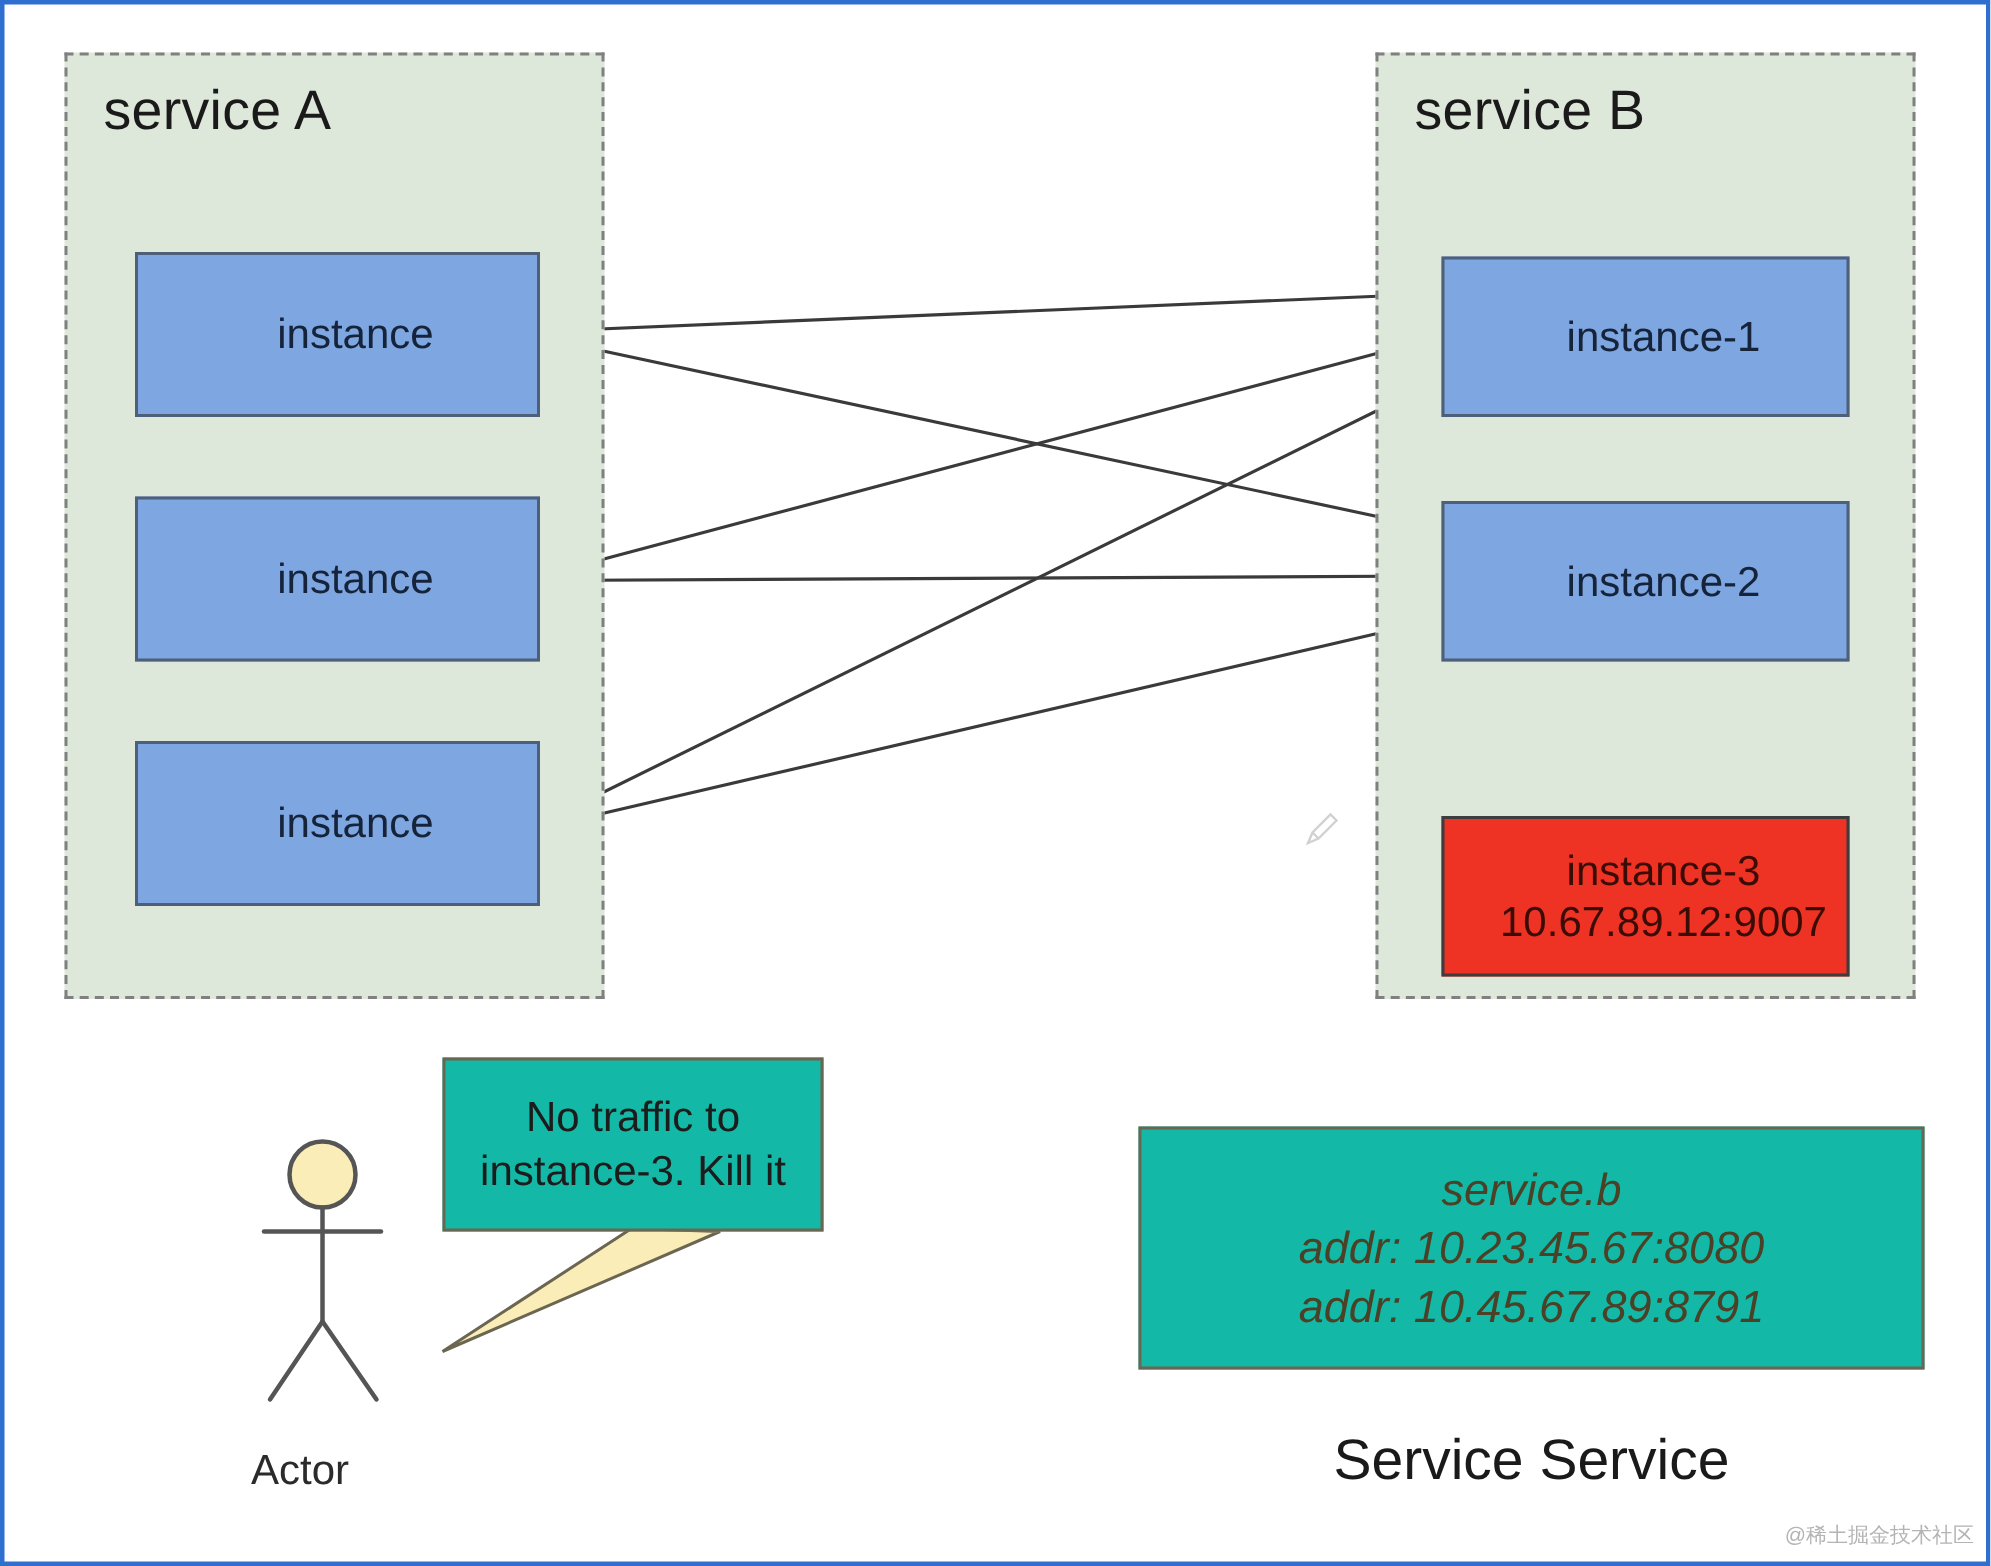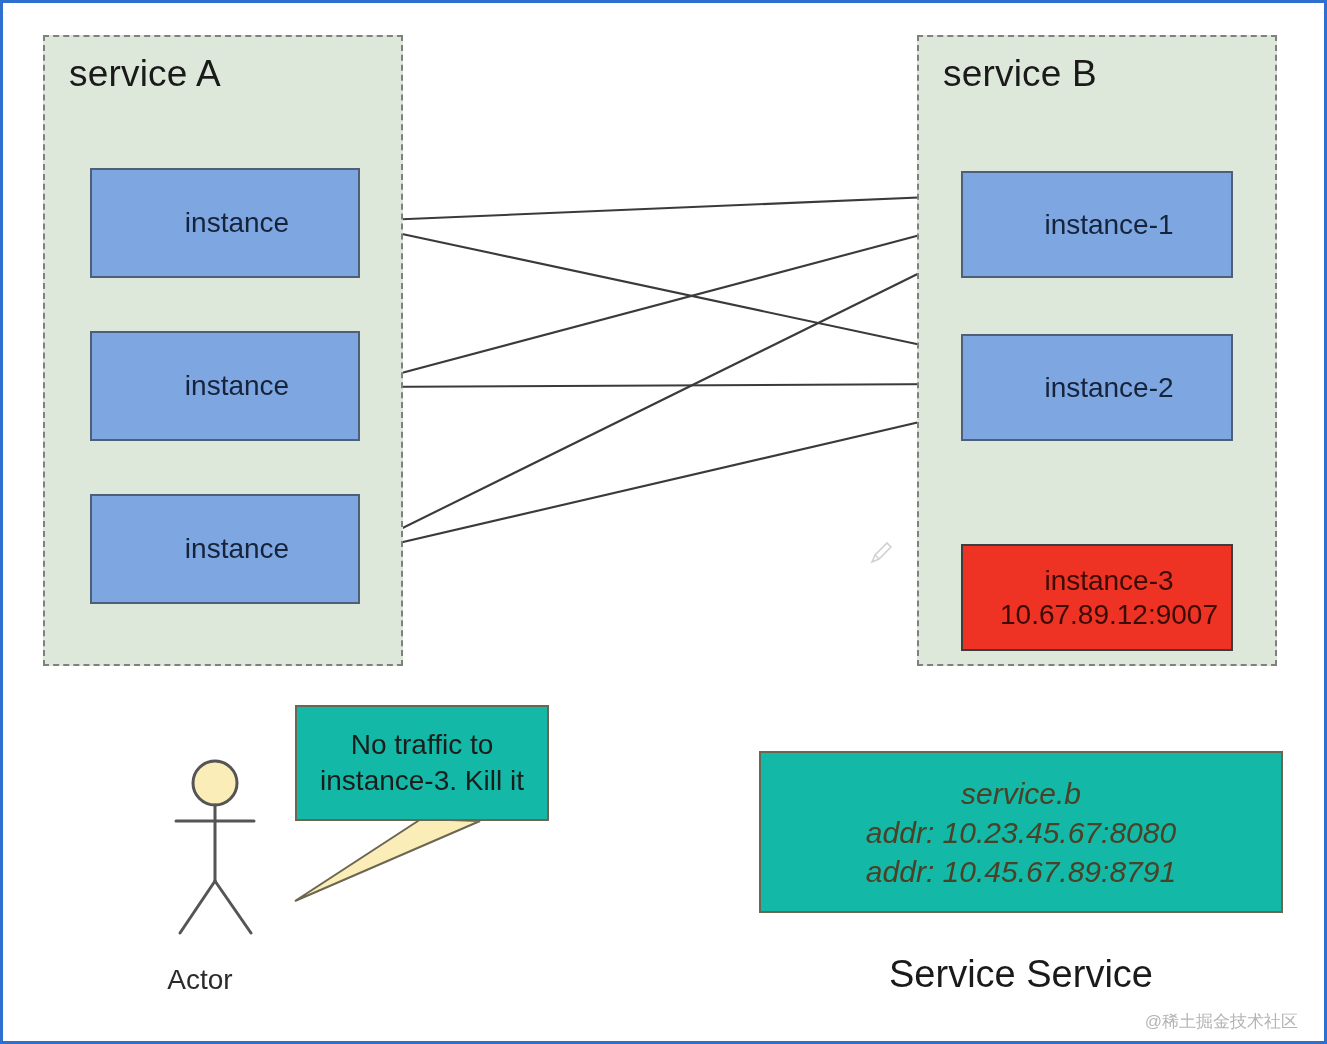--- a/index.html
+++ b/index.html
@@ -107,23 +107,23 @@
   }
   .actor-caption {
     position: absolute;
     font-size: 28px;
     color: #2b2b2b;
     text-align: center;
     white-space: nowrap;
   }
   .watermark {
     position: absolute;
-    right: 32px;
+    right: 14px;
     bottom: 14px;
-    font-size: 17px;
+    font-size: 14px;
     color: #b4b4b4;
     white-space: nowrap;
   }
   .pencil-icon {
     position: absolute;
     opacity: 0.45;
   }
 </style>
 </head>
 <body>

